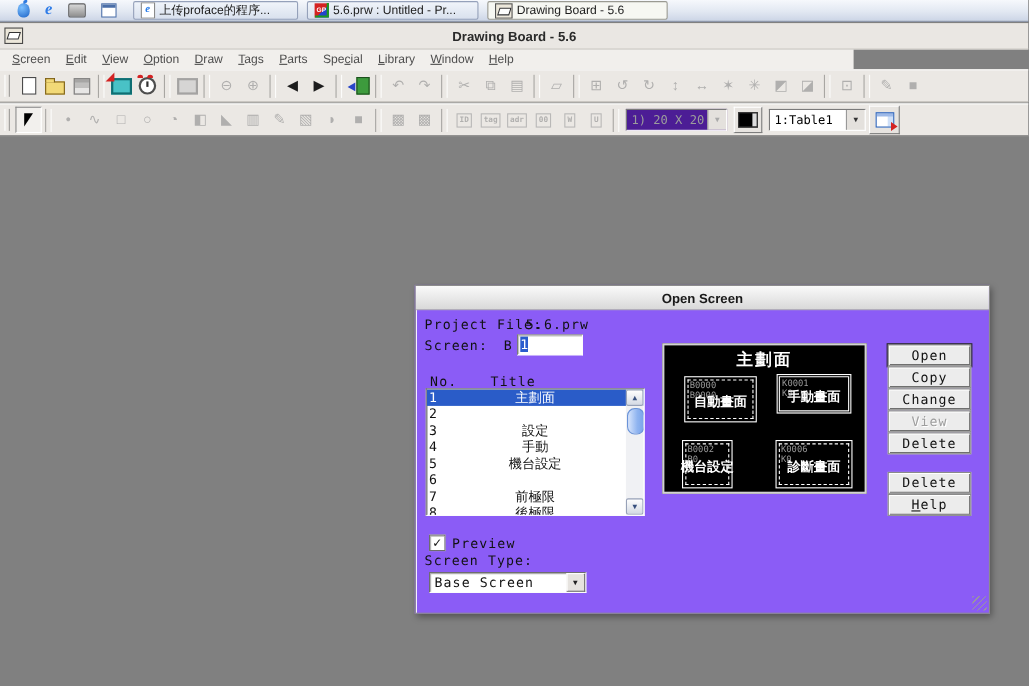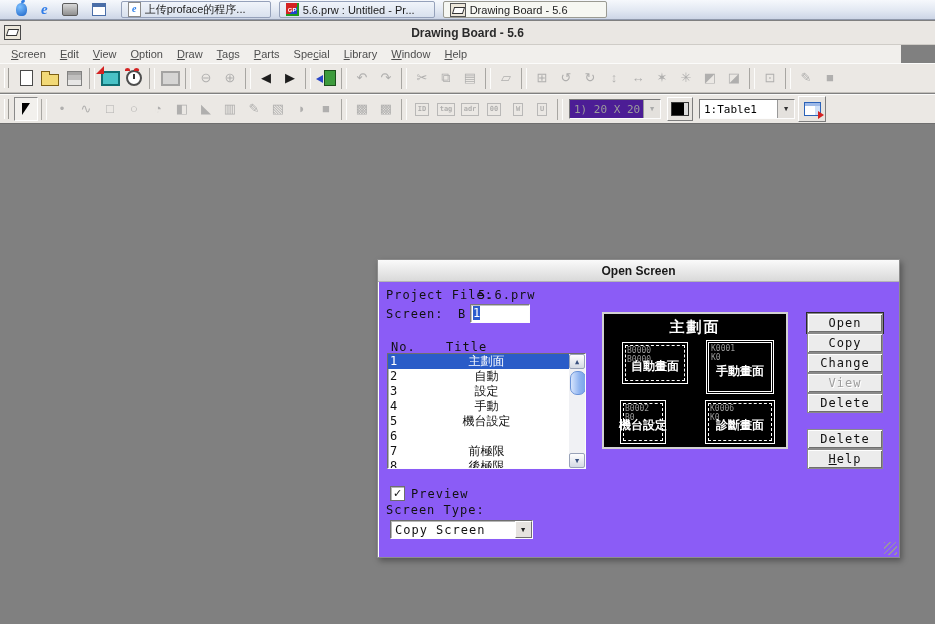--- a/index.html
+++ b/index.html
@@ -37,21 +37,21 @@
   .tlabel{overflow:hidden;text-overflow:ellipsis}
 
   
   .titlebar{position:absolute;left:0;top:21px;width:935px;height:23px;background:#eae7e3;
     border-bottom:1px solid #cfccc7;display:flex;align-items:center;justify-content:center}
   .titlebar .appicon{position:absolute;left:4px;top:4px;width:15px;height:13px;background:#ece7da;border:1px solid #4a4a4a}
   .titlebar .appicon::after{content:"";position:absolute;left:2px;top:3px;width:9px;height:5px;
     background:#fff;border:1px solid #333;transform:skewX(-18deg)}
   .apptitle{font:bold 12px "Liberation Sans",sans-serif;color:#2a2a2a}
 
-  .menubar{position:absolute;left:0;top:45px;width:901px;height:18px;background:#f1efec;
+  .menubar{position:absolute;left:0;top:45px;width:776px;height:18px;background:#f1efec;
     display:flex;align-items:center;padding-left:4px;box-sizing:border-box}
   .menu-item{padding:2px 7px;font-size:11px;color:#4e4e4e;cursor:default}
 
   .toolbar{position:absolute;left:0;width:935px;height:30px;background:#ebe8e4;
     border-top:1px solid #fbfbfa;display:flex;align-items:center;padding:0 2px;box-sizing:border-box}
   .tb1{top:63px;border-bottom:1px solid #c2bfba}
   .tb2{top:94px;border-bottom:1px solid #6e6e6e}
   .grip{width:3px;height:20px;border-left:1px solid #fff;border-right:1px solid #9c9a96;margin:0 5px 0 2px}
   .tbtn{width:24px;height:24px;flex:none;display:flex;align-items:center;justify-content:center;
     color:#1d1d1d;font-size:13px;line-height:24px}
@@ -88,21 +88,21 @@
   .s-table .glyph::after{content:"";position:absolute;right:-4px;bottom:-4px;
     border-left:6px solid #d42222;border-top:4px solid transparent;border-bottom:4px solid transparent}
 
   .tcombo{height:20px;display:flex;align-items:center;position:relative;box-sizing:border-box;
     border:1px solid;border-color:#7a7a7a #fdfdfd #fdfdfd #7a7a7a;background:#fff;
     font:11px "DejaVu Sans Mono",monospace;padding-left:4px;margin:0 3px}
   .tcombo.disabled{background:#4c1d95;color:#9c9c9c}
   .tcombo .arrowbtn{margin-left:auto;width:16px;height:100%;background:#e4e1dd;
     border-left:1px solid #999;display:flex;align-items:center;justify-content:center;font-size:7px;color:#333}
   .tcombo.disabled .arrowbtn{color:#aaa}
-  .w-size{width:92px}.w-table{width:96px}
+  .w-size{width:92px}.w-table{width:88px}
 
   
   .dialog{position:absolute;left:377px;top:259px;width:521px;height:297px;background:#8b5cf6;
     border:1px solid #8c8c8c;box-shadow:inset 1px 1px 0 #fff,2px 3px 6px rgba(0,0,0,.35);
     font-family:"DejaVu Sans Mono",monospace;font-size:12px;color:#111}
   .dlg-title{height:21px;background:linear-gradient(#fafafa,#d9d9d9);border-bottom:1px solid #b5b5b5;
     display:flex;align-items:center;justify-content:center;
     font:bold 12px "Liberation Sans",sans-serif;color:#1a1a1a}
   .dlbl{position:absolute;letter-spacing:1px;white-space:nowrap}
   .scr-input{position:absolute;left:92px;top:44px;width:55px;height:16px;background:#fff;
@@ -129,21 +129,21 @@
   .pvtitle{position:absolute;left:0;right:0;top:4px;text-align:center;color:#fff;
     font:bold 15px "DejaVu Sans","Liberation Sans",sans-serif;letter-spacing:2px}
   .pb{position:absolute;border:1px solid #fff;box-sizing:border-box}
   .pb.dashed::before{content:"";position:absolute;inset:2px;border:1px dashed #fff}
   .pb.dbl{box-shadow:inset 0 0 0 1px #000,inset 0 0 0 2px #fff}
   .pb .c1,.pb .c2{position:absolute;left:4px;color:#9a9a9a;font:8px "DejaVu Sans Mono",monospace;line-height:8px}
   .pb .c1{top:4px}.pb .c2{top:13px}
   .pb .lb{position:absolute;left:50%;top:58%;transform:translate(-50%,-50%);color:#fff;white-space:nowrap;
     font:bold 12px "DejaVu Sans","Liberation Sans",sans-serif}
   .pb.tl{left:18px;top:28px;width:66px;height:42px}
-  .pb.tr{left:102px;top:26px;width:68px;height:54px}
+  .pb.tr{left:102px;top:26px;width:68px;height:36px}
   .pb.bl{left:16px;top:86px;width:46px;height:44px}
   .pb.br{left:101px;top:86px;width:70px;height:44px}
 
   .btncol{position:absolute;left:429px;top:53px;width:76px;display:flex;flex-direction:column;}
   .dbtn{height:20px;background:#ececec;border:1px solid #8a8a8a;box-sizing:border-box;
     box-shadow:inset 1px 1px 0 #fff,inset -1px -1px 0 #6f6f6f;
     font:12px "DejaVu Sans Mono",monospace;letter-spacing:1px;color:#111;
     display:flex;align-items:center;justify-content:center;padding:0}
   .dbtn.on{outline:1px solid #2a2a2a}
   .dbtn.disabled{color:#9e9e9e;text-shadow:1px 1px 0 #fff}
@@ -426,21 +426,20 @@
   <div class="listbox">
     <div>
 
         <div class="lrow on">
           <span class="n">1</span>
           <span class="t">主劃面</span>
         </div>
 
         <div class="lrow">
           <span class="n">2</span>
-          <span class="t">自動</span>
         </div>
 
         <div class="lrow">
           <span class="n">3</span>
           <span class="t">設定</span>
         </div>
 
         <div class="lrow">
           <span class="n">4</span>
           <span class="t">手動</span>
@@ -529,18 +528,18 @@
 
   <div class="cbrow">
     <span class="cb">
         <span>✓</span>
       </span>
     <span style="letter-spacing:1px">Preview</span>
   </div>
 
   <span class="dlbl" style="left:8px;top:243px">Screen Type:</span>
   <div class="combo">
-    <span>Copy Screen</span>
+    <span>Base Screen</span>
     <span class="arrowbtn">▼</span>
   </div>
 
   <div class="gripres"></div>
 </div>
 
 </body></html>

